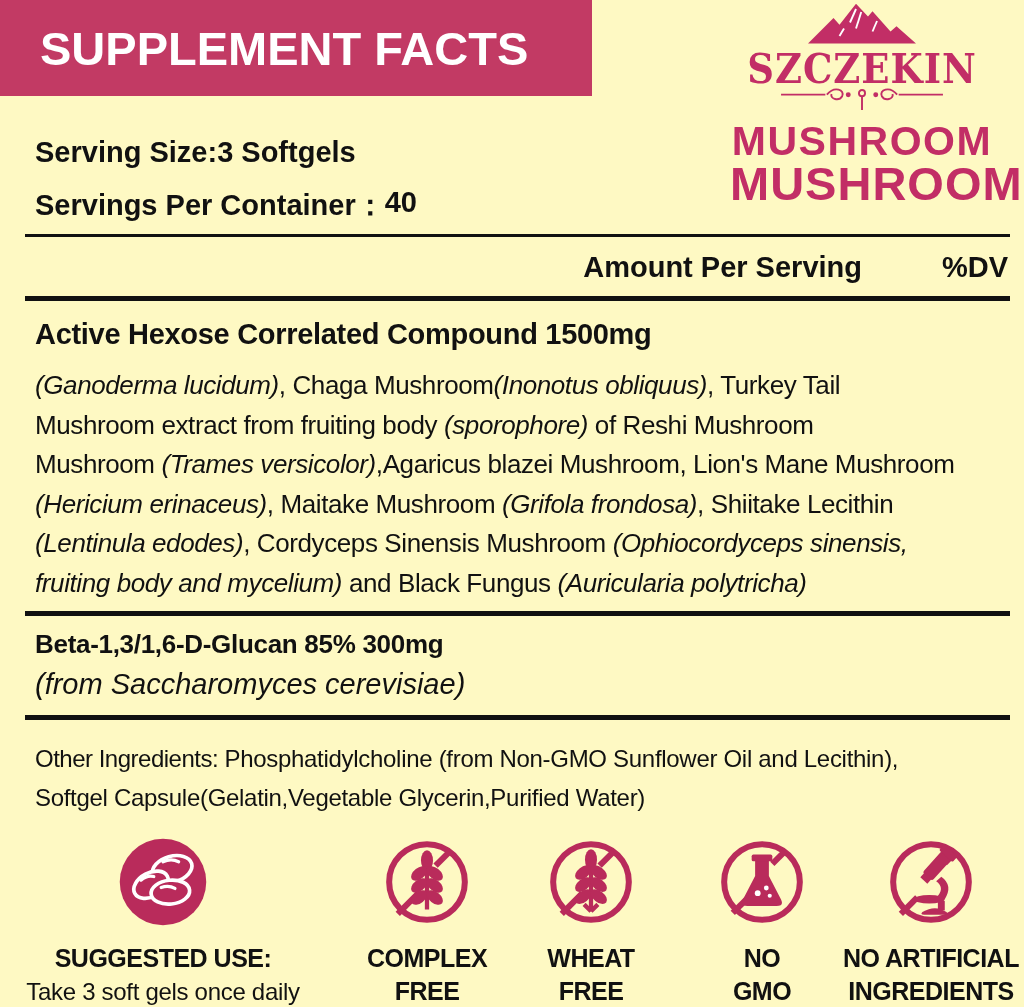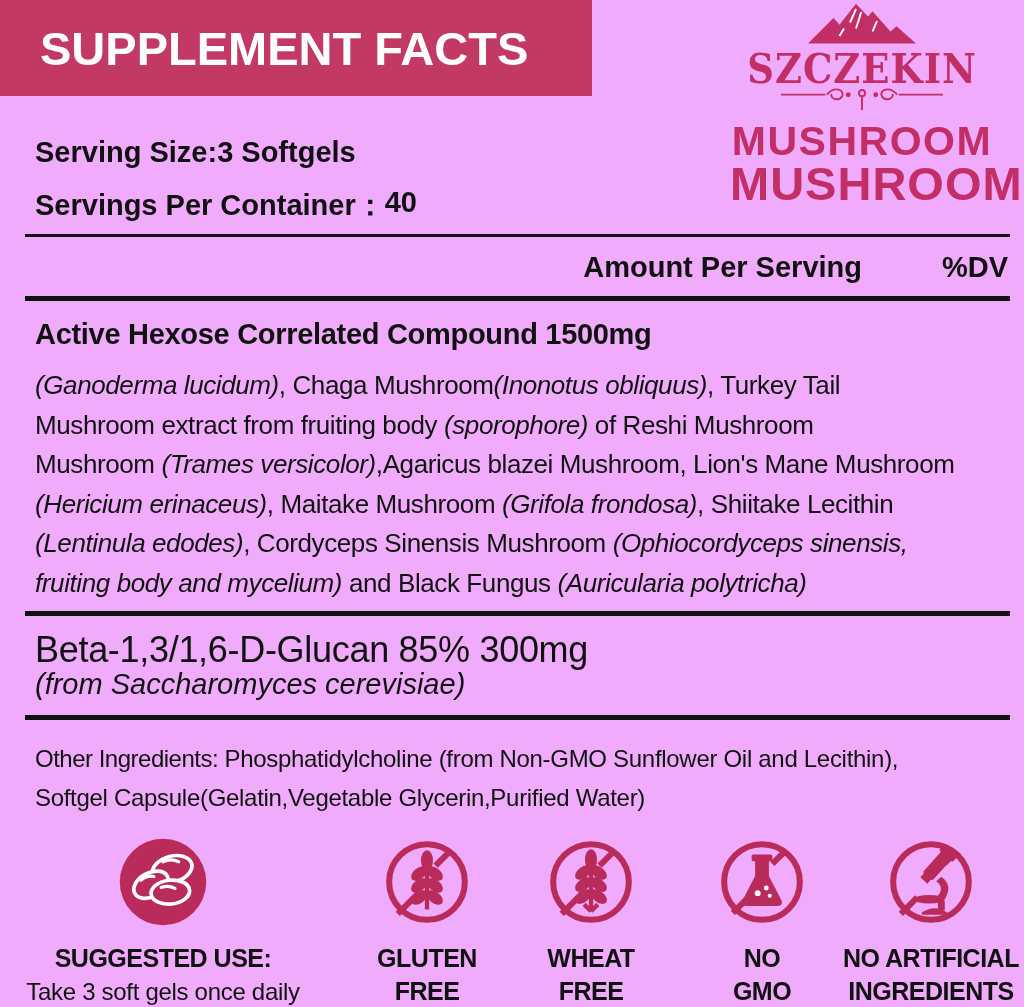--- a/index.html
+++ b/index.html
@@ -1,21 +1,21 @@
 <!DOCTYPE html>
 <html style="--banner: #C23A64; --logo: #C22E66; --badge: #B92B5B; --text: #111111;"><head>
 <meta charset="utf-8">
 <style>
   :root{
     --banner:#C23A64; --logo:#C22E66; --badge:#B92B5B; --text:#111111;
   }
   *{margin:0;padding:0;box-sizing:border-box;}
   body{background:#fff;}
   .label{
-    position:relative;width:1024px;height:1007px;background:#f0abfc;
+    position:relative;width:1024px;height:1007px;background:#fef9c3;
     font-family:"Liberation Sans", sans-serif;color:var(--text);overflow:hidden;
   }
   
   .banner{position:absolute;left:0;top:8;width:592px;height:96px;background:var(--banner);display:flex;align-items:center;}
   .banner-title{color:#fff;font-weight:bold;font-size:47px;padding-left:40px;letter-spacing:0px;white-space:nowrap;}
   
   .logo{position:absolute;left:730px;top:0;width:264px;text-align:center;color:var(--logo);}
   .logo svg{display:block;margin:0 auto;}
   .brand-name{font-family:"DejaVu Serif", serif;font-weight:bold;font-size:37px;letter-spacing:1px;transform:scaleY(1.12);transform-origin:top center;line-height:42px;white-space:nowrap;}
   .product-1{font-weight:bold;font-size:41px;letter-spacing:1.5px;line-height:40px;margin-top:8px;white-space:nowrap;}
@@ -33,21 +33,21 @@
   
   .amount-label{position:absolute;top:251px;right:162px;font-weight:bold;font-size:29px;white-space:nowrap;}
   .dv-label{position:absolute;top:251px;right:16px;font-weight:bold;font-size:29px;white-space:nowrap;}
   
   .active-title{position:absolute;left:35px;top:318px;font-weight:bold;font-size:29px;letter-spacing:-0.3px;white-space:nowrap;}
   .description{position:absolute;left:35px;top:366px;font-size:26px;line-height:39.5px;letter-spacing:-0.4px;}
   .rich-line{white-space:nowrap;}
   .seg-italic{font-style:italic;}
   .seg-bold-large{font-weight:normal;font-size:24px;letter-spacing:-0.5px;}
   
-  .beta-title{position:absolute;left:35px;top:629px;font-weight:normal;font-size:36px;letter-spacing:-0.3px;white-space:nowrap;}
+  .beta-title{position:absolute;left:35px;top:629px;font-weight:bold;font-size:26px;letter-spacing:-0.3px;white-space:nowrap;}
   .beta-source{position:absolute;left:35px;top:668px;font-style:italic;font-size:29px;white-space:nowrap;}
   
   .other{position:absolute;left:35px;top:739px;font-size:24px;line-height:39px;letter-spacing:-0.3px;}
   
   .badge{position:absolute;top:836px;text-align:center;}
   .badge svg{display:block;margin:0 auto;}
   .badge-1{left:17px;width:292px;}
   .badge-2{left:352px;width:150px;}
   .badge-3{left:516px;width:150px;}
   .badge-4{left:687px;width:150px;}
@@ -164,21 +164,21 @@
         <ellipse cx="50" cy="25" rx="7" ry="12"></ellipse>
         <ellipse cx="41" cy="40" rx="11" ry="6.5" transform="rotate(-38 41 40)"></ellipse>
         <ellipse cx="59" cy="40" rx="11" ry="6.5" transform="rotate(38 59 40)"></ellipse>
         <ellipse cx="41" cy="54" rx="11" ry="6.5" transform="rotate(-38 41 54)"></ellipse>
         <ellipse cx="59" cy="54" rx="11" ry="6.5" transform="rotate(38 59 54)"></ellipse>
         <ellipse cx="41" cy="68" rx="11" ry="6.5" transform="rotate(-38 41 68)"></ellipse>
         <ellipse cx="59" cy="68" rx="11" ry="6.5" transform="rotate(38 59 68)"></ellipse>
       </g>
     </svg>
     <div class="badge-label">
-      <div class="bl">GLUTEN</div>
+      <div class="bl">COMPLEX</div>
       <div class="bl">FREE</div>
     </div>
   </div>
 
   <div class="badge badge-3">
     <svg viewBox="0 0 100 100" width="86" height="86">
       <g fill="none" stroke="var(--badge)" stroke-width="7">
         <circle cx="50" cy="50" r="44"></circle>
         <line x1="76" y1="15" x2="60" y2="31"></line>
         <line x1="40" y1="63" x2="16" y2="87"></line>

